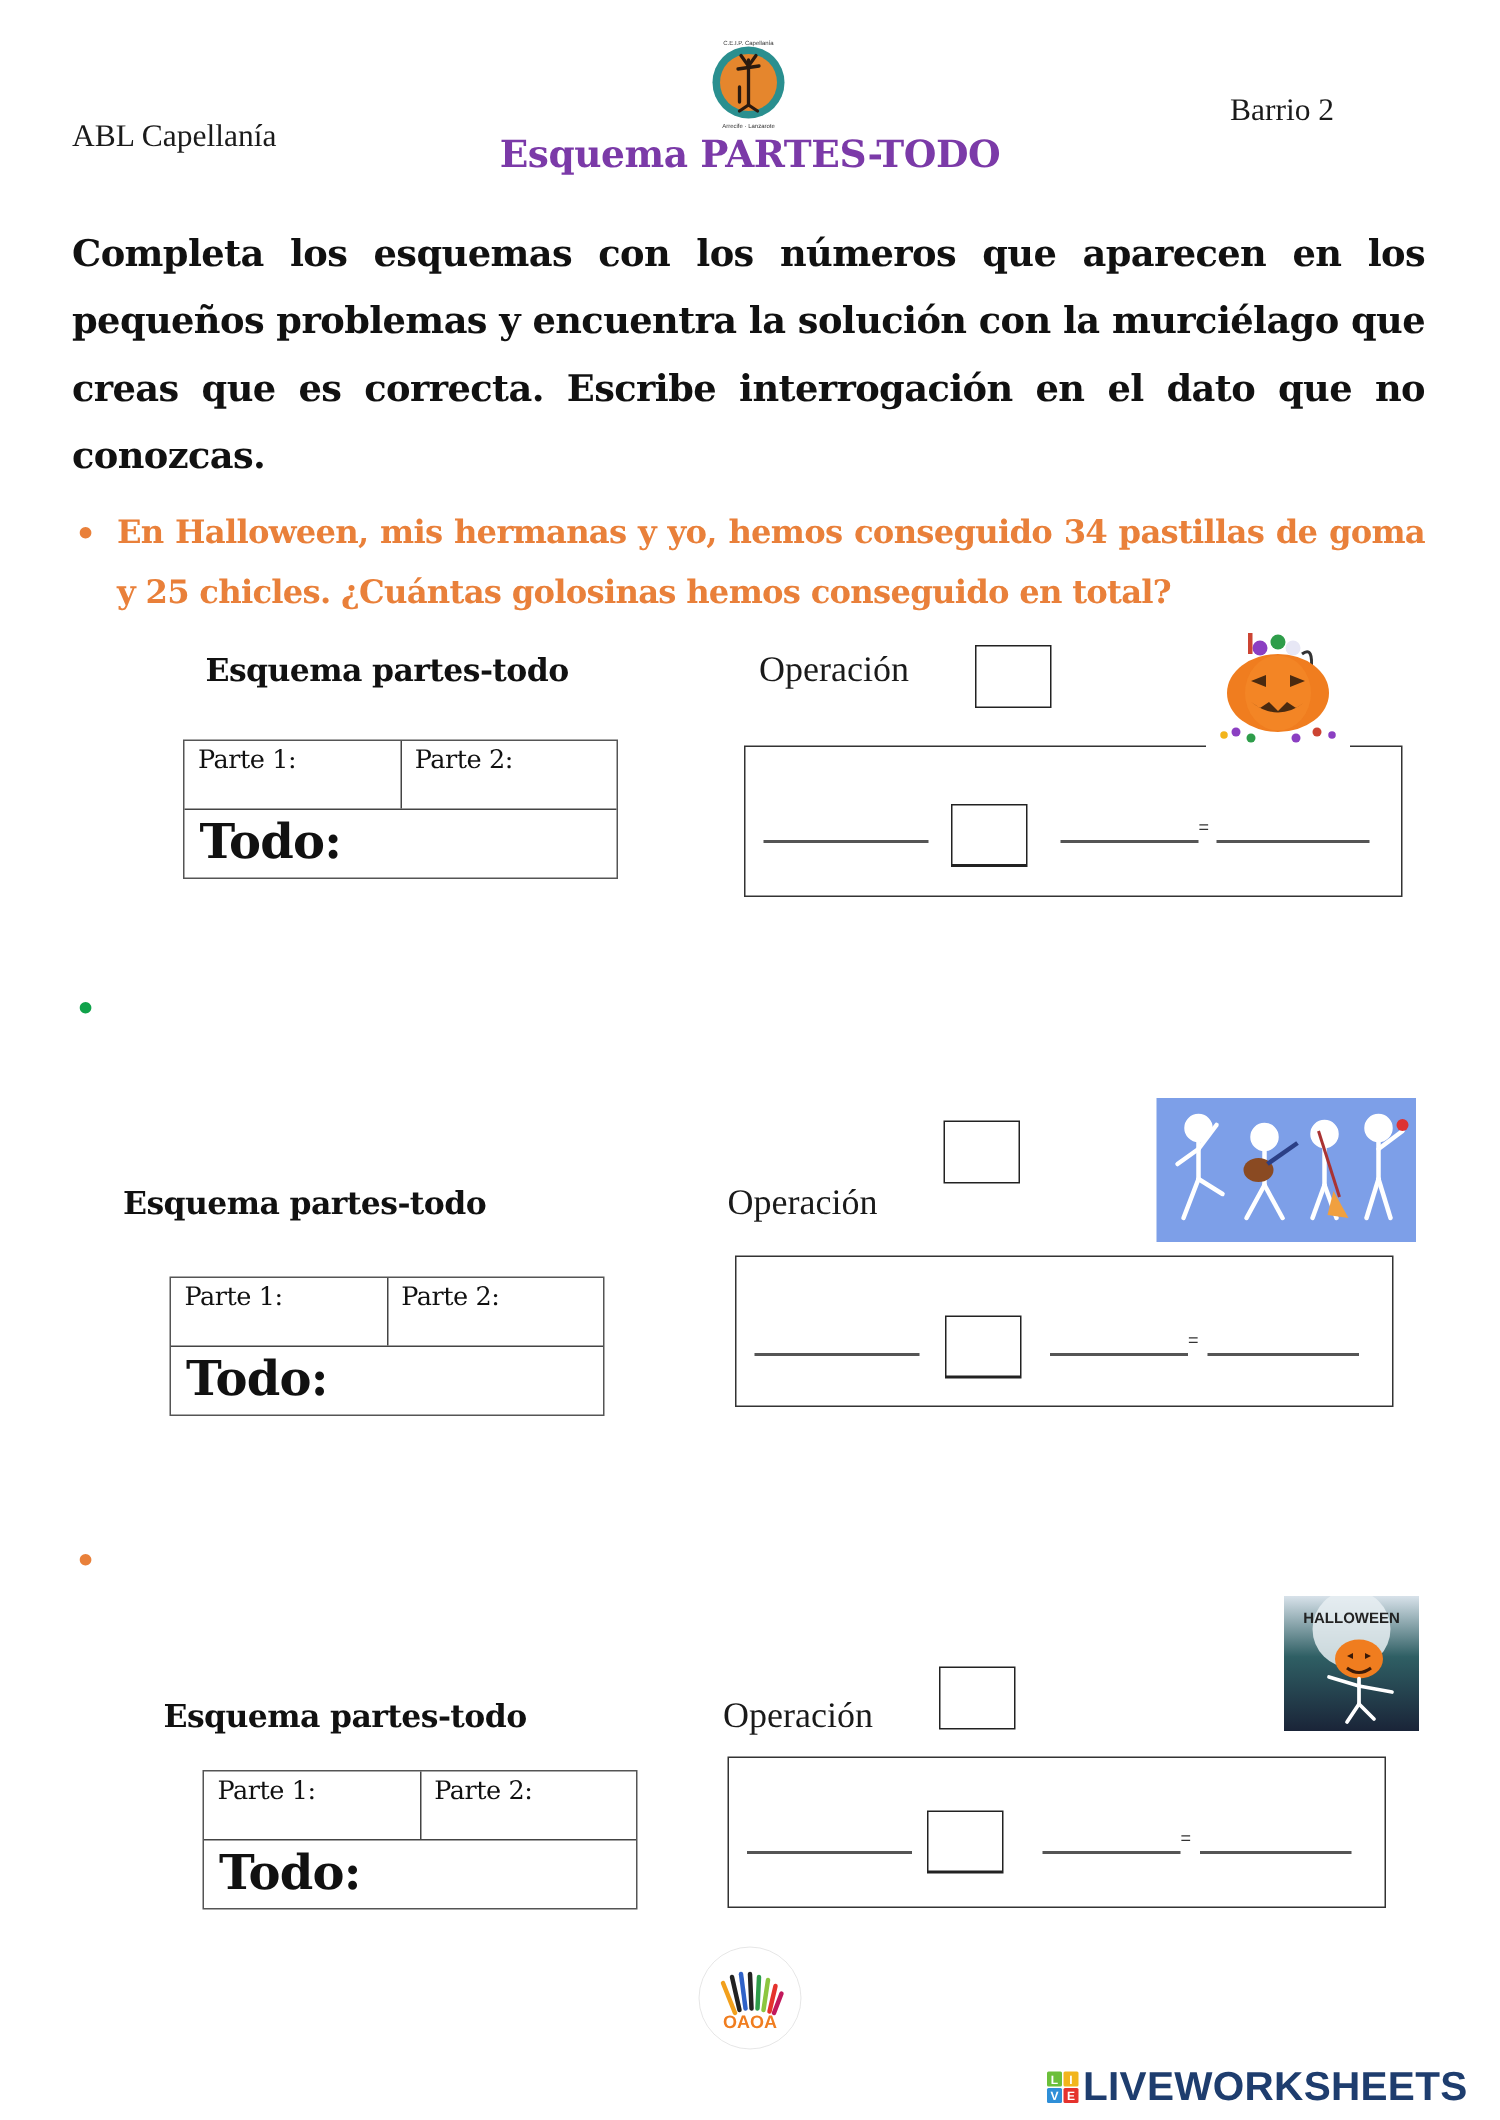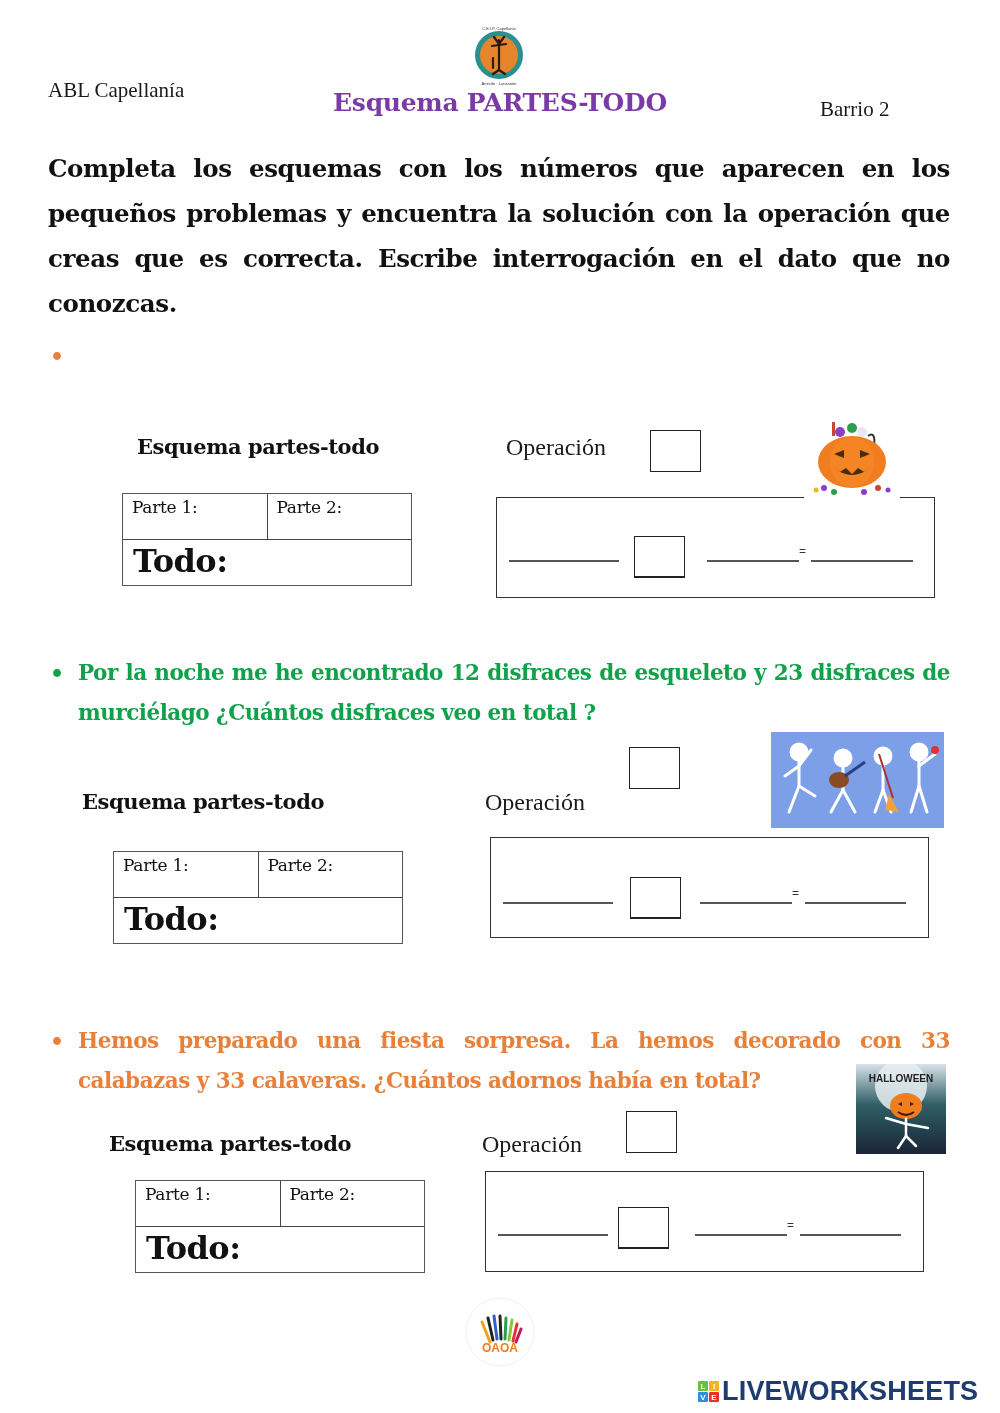--- a/index.html
+++ b/index.html
@@ -2,21 +2,21 @@
 <html><head>
 <meta charset="utf-8">
 <style>
   * { box-sizing: border-box; margin: 0; padding: 0; }
   html, body { width: 1000px; height: 1413px; background: #ffffff; overflow: hidden; }
   body { position: relative; font-family: "Liberation Serif", serif; color: #111; }
   .abs { position: absolute; }
 
   .hdr-left, .hdr-right { font-family: "Liberation Serif", serif; font-size: 21px; color: #1a1a1a; top: 61px; }
   .hdr-left { left: 48px; margin-top: 17px; }
-  .hdr-right { left: 820px; margin-top: 36px; }
+  .hdr-right { left: 820px; }
 
   .school-logo { left: 466px; top: 22px; width: 66px; height: 66px; }
 
   .title { left: 0; width: 1000px; top: 88px; text-align: center; font-family: "DejaVu Serif", serif; font-weight: bold; font-size: 25px; color: #7b3aa8; letter-spacing: -0.3px; }
 
   .intro { left: 48px; width: 902px; top: 146px; font-family: "DejaVu Serif", serif; font-weight: bold; font-size: 24.5px; line-height: 45px; color: #111; text-align: justify; letter-spacing: -0.4px; }
 
   .problem { left: 48px; width: 902px; font-family: "DejaVu Serif", serif; font-weight: bold; font-size: 21.5px; line-height: 40px; text-align: justify; letter-spacing: -0.5px; padding-left: 30px; }
   .problem .bullet { position: absolute; left: 2px; top: 0; font-size: 22px; }
   .p-orange { color: #e9803a; }
@@ -68,24 +68,25 @@
       <line x1="33" y1="48" x2="27" y2="52"></line>
       <line x1="33" y1="48" x2="39" y2="52"></line>
     </g>
     <text x="33" y="8" font-size="4" text-anchor="middle" fill="#333" font-family="Liberation Sans, sans-serif">C.E.I.P. Capellanía</text>
     <text x="33" y="63" font-size="4" text-anchor="middle" fill="#333" font-family="Liberation Sans, sans-serif">Arrecife · Lanzarote</text>
   </svg>
 </div>
 
 <div class="abs title">Esquema PARTES-TODO</div>
 
-<div class="abs intro">Completa los esquemas con los números que aparecen en los pequeños problemas y encuentra la solución con la operación que creas que es correcta. Escribe interrogación en el dato que no conozcas.</div>
+<div class="abs intro">Completa los esquemas con los números que aparecen en los pequeños problemas y encuentra la solución con la murciélago que creas que es correcta. Escribe interrogación en el dato que no conozcas.</div>
 
 <div class="abs problem p-orange" style="top:336px;">
   <span class="bullet">•</span>
+  <span>En Halloween, mis hermanas y yo,  hemos conseguido 34 pastillas de goma y  25  chicles. ¿Cuántas golosinas  hemos conseguido en total?</span>
 </div>
 
 <div class="abs scheme-title" style="left:137px; top:434px;">Esquema partes-todo</div>
 <div class="abs op-label" style="left:506px; top:434px;">Operación</div>
 <div class="abs op-sign-box" style="left:650px; top:430px;"></div>
 
 <div class="abs pt-table" style="left:122px; top:493px;">
   <div class="pt-row1">
     <div class="pt-cell"><span>Parte 1:</span></div>
     <div class="pt-cell"><span>Parte 2:</span></div>
@@ -117,21 +118,20 @@
     <circle cx="30" cy="74" r="3" fill="#2e9d4a"></circle>
     <circle cx="60" cy="74" r="3" fill="#8b3fc2"></circle>
     <circle cx="74" cy="70" r="3" fill="#c43"></circle>
     <circle cx="84" cy="72" r="2.5" fill="#8b3fc2"></circle>
     <circle cx="12" cy="72" r="2.5" fill="#f2b51c"></circle>
   </svg>
 </div>
 
 <div class="abs problem p-green" style="top:653px;">
   <span class="bullet">•</span>
-  <span>Por la noche me he encontrado 12  disfraces de esqueleto y 23 disfraces de murciélago ¿Cuántos disfraces veo en total ?</span>
 </div>
 
 <div class="abs scheme-title" style="left:82px; top:789px;">Esquema partes-todo</div>
 <div class="abs op-label" style="left:485px; top:789px;">Operación</div>
 <div class="abs op-sign-box" style="left:629px; top:747px;"></div>
 
 <div class="abs pt-table" style="left:113px; top:851px;">
   <div class="pt-row1">
     <div class="pt-cell"><span>Parte 1:</span></div>
     <div class="pt-cell"><span>Parte 2:</span></div>
@@ -173,21 +173,20 @@
     <ellipse cx="68" cy="48" rx="10" ry="8" fill="#8a4a22"></ellipse>
     <line x1="74" y1="44" x2="94" y2="30" stroke="#2b3f86" stroke-width="3"></line>
     <line x1="108" y1="22" x2="122" y2="66" stroke="#a33" stroke-width="2"></line>
     <path d="M118 62 L128 80 L114 78 Z" fill="#f0a040"></path>
     <circle cx="164" cy="18" r="4" fill="#d33"></circle>
   </svg>
 </div>
 
 <div class="abs problem p-orange" style="top:1021px;">
   <span class="bullet">•</span>
-  <span>Hemos preparado una fiesta sorpresa. La hemos decorado con 33 calabazas y 33 calaveras. ¿Cuántos adornos había en total?</span>
 </div>
 
 <div class="abs scheme-title" style="left:109px; top:1131px;">Esquema partes-todo</div>
 <div class="abs op-label" style="left:482px; top:1131px;">Operación</div>
 <div class="abs op-sign-box" style="left:626px; top:1111px;"></div>
 
 <div class="abs pt-table" style="left:135px; top:1180px;">
   <div class="pt-row1">
     <div class="pt-cell"><span>Parte 1:</span></div>
     <div class="pt-cell"><span>Parte 2:</span></div>

